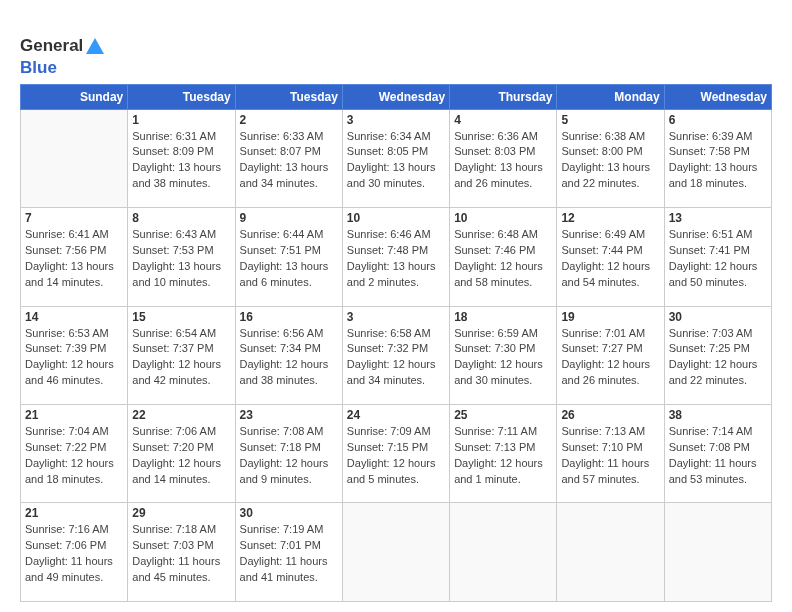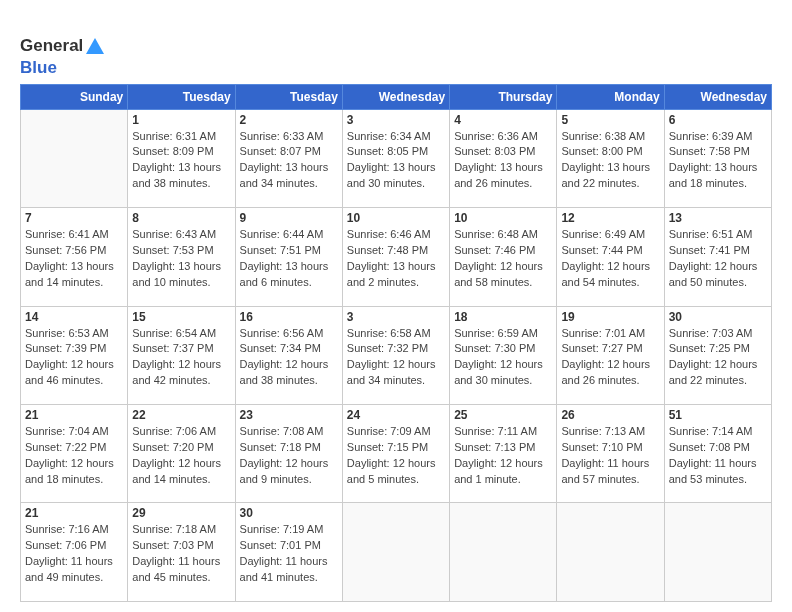--- a/index.html
+++ b/index.html
@@ -229,21 +229,21 @@
           </td>
           <td>
             <span class="day-number">25</span>
             <div class="day-info">Sunrise: 7:11 AM<br>Sunset: 7:13 PM<br>Daylight: 12 hours and 1 minute.</div>
           </td>
           <td>
             <span class="day-number">26</span>
             <div class="day-info">Sunrise: 7:13 AM<br>Sunset: 7:10 PM<br>Daylight: 11 hours and 57 minutes.</div>
           </td>
           <td>
-            <span class="day-number">51</span>
+            <span class="day-number">38</span>
             <div class="day-info">Sunrise: 7:14 AM<br>Sunset: 7:08 PM<br>Daylight: 11 hours and 53 minutes.</div>
           </td>
         </tr>
         <tr class="last-row">
           <td>
             <span class="day-number">21</span>
             <div class="day-info">Sunrise: 7:16 AM<br>Sunset: 7:06 PM<br>Daylight: 11 hours and 49 minutes.</div>
           </td>
           <td>
             <span class="day-number">29</span>

